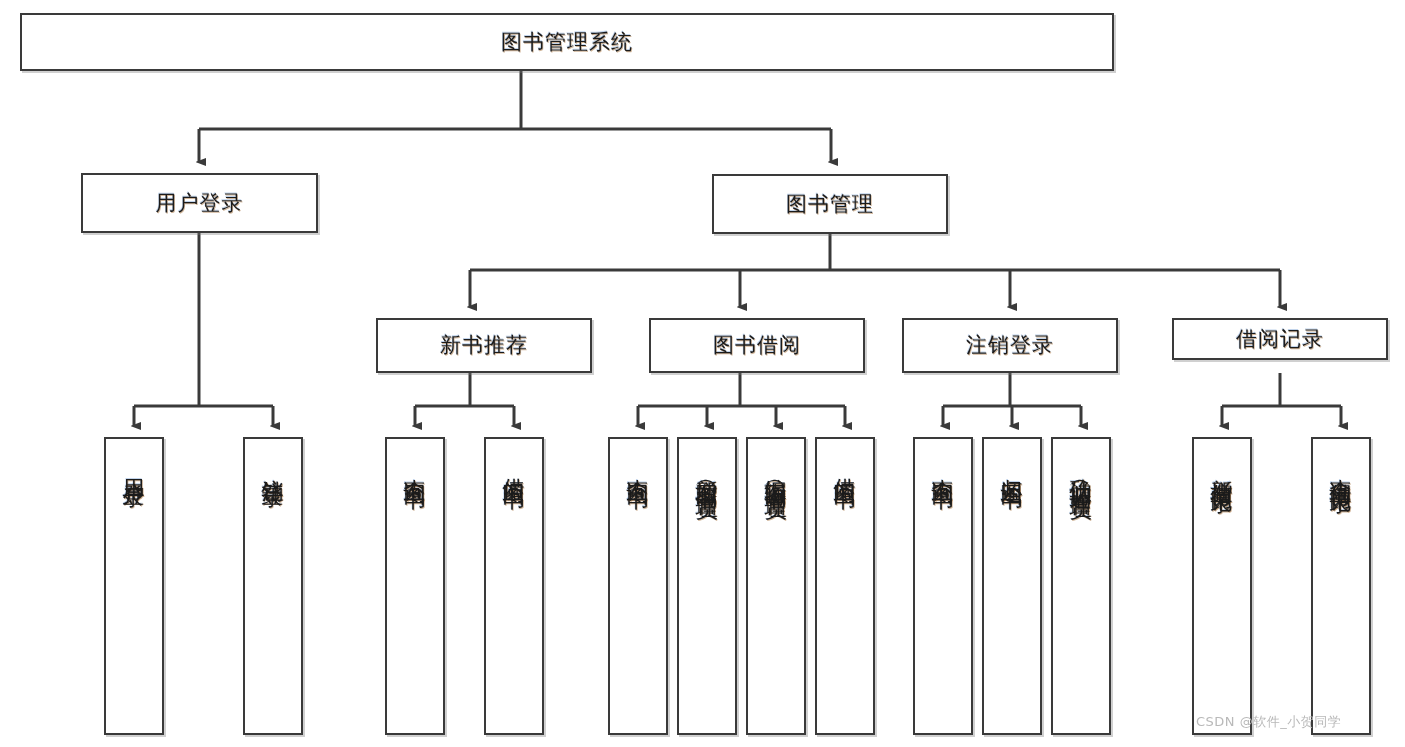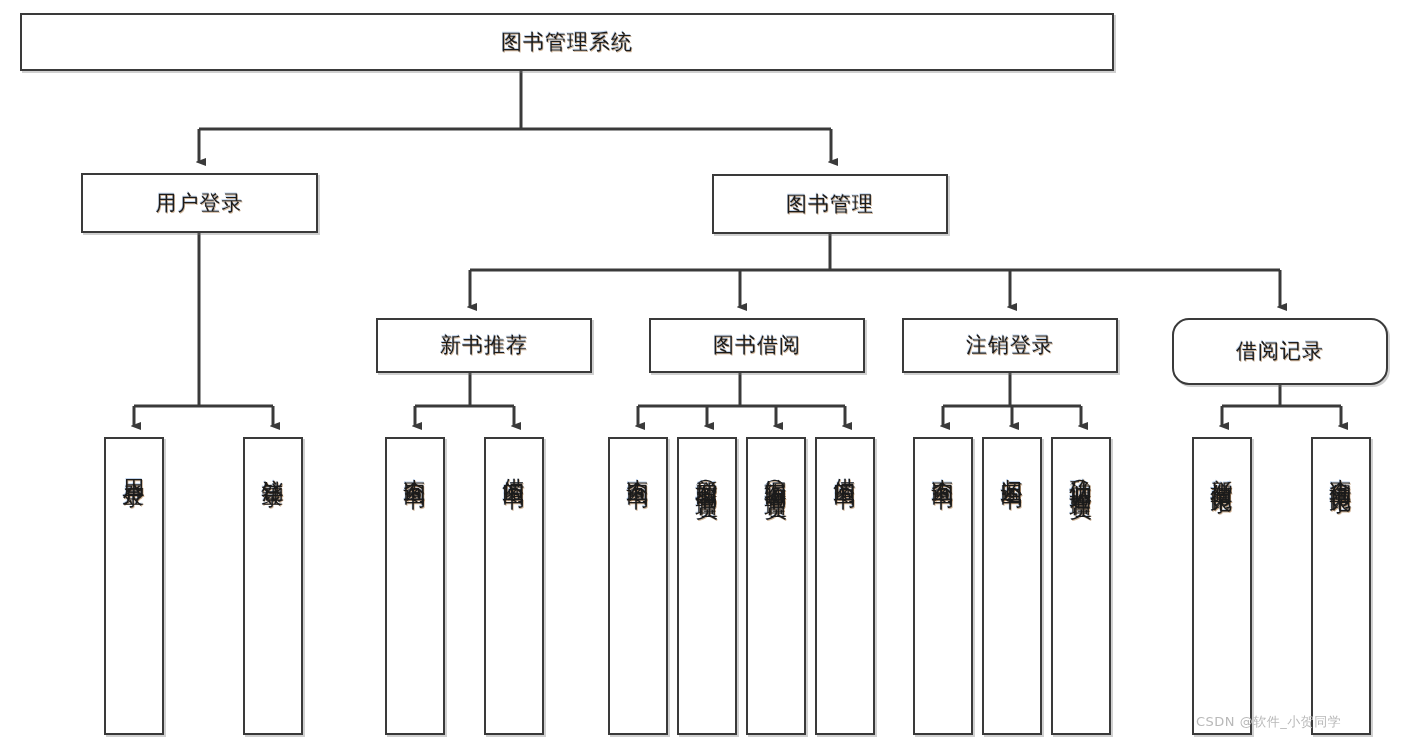--- a/index.html
+++ b/index.html
@@ -120,21 +120,21 @@
 
   <div class="node" style="left: 376px; top: 318px; width: 216px; height: 55px;">
     <span class="lbl">新书推荐</span>
   </div>
   <div class="node" style="left: 632px; top: 318px; width: 216px; height: 55px; margin-left: 17px;">
     <span class="lbl">图书借阅</span>
   </div>
   <div class="node" style="left: 902px; top: 318px; width: 216px; height: 55px;">
     <span class="lbl">注销登录</span>
   </div>
-  <div class="node" style="left: 1172px; top: 318px; width: 216px; height: 67px; border-radius: 17px;">
+  <div class="node" style="left: 1172px; top: 318px; width: 216px; height: 42px;">
     <span class="lbl">借阅记录</span>
   </div>
 
   <div class="node vert" style="left: 104px; top: 437px; width: 60px; height: 298px;">
     <span class="lbl">用户登录</span>
   </div>
   <div class="node vert" style="left: 243px; top: 437px; width: 60px; height: 298px;">
     <span class="lbl">注销登录</span>
   </div>
   <div class="node vert" style="left: 385px; top: 437px; width: 60px; height: 298px;">

